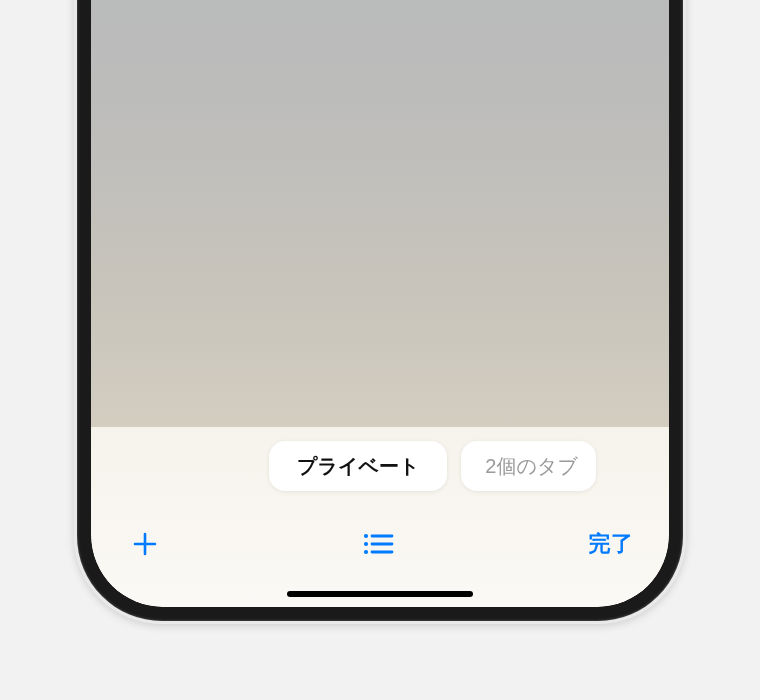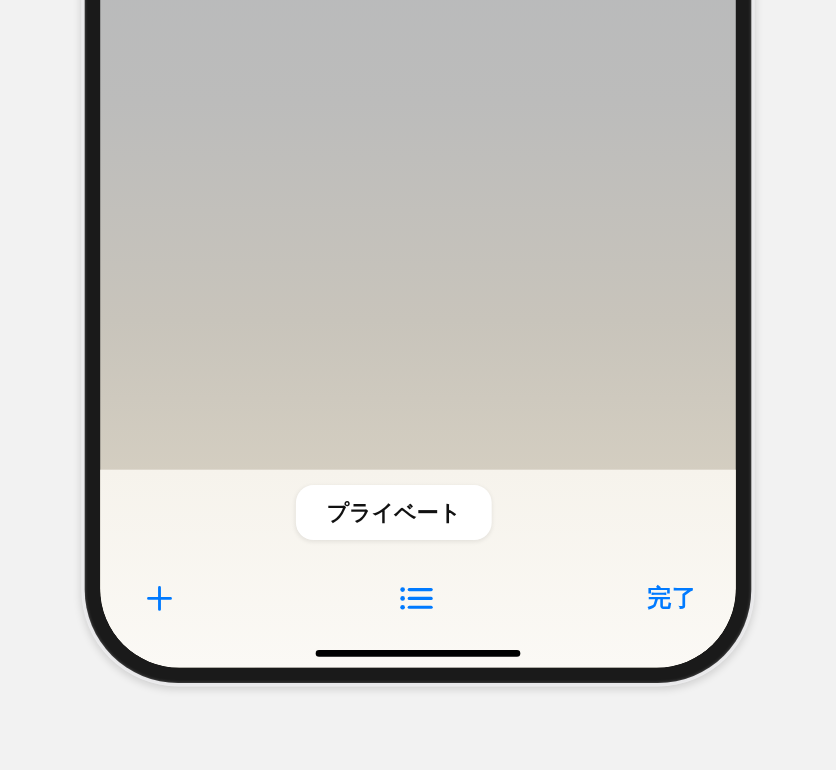--- a/index.html
+++ b/index.html
@@ -146,20 +146,23 @@
     <div class="phone-frame">
       <div class="phone-inner">
         <div class="screen">
 
           <div class="bottom-panel">
 
             <div class="tab-groups-row">
               <div class="pill">
                 <span>プライベート</span>
               </div>
+              <div class="pill secondary">
+                <span>2個のタブ</span>
+              </div>
             </div>
 
             <div class="toolbar">
               <div class="toolbar-btn">
                 <span>
                   <svg width="28" height="28" viewBox="0 0 28 28">
                     <path d="M14 4 V24 M4 14 H24" stroke="#007aff" stroke-width="2.6" stroke-linecap="round"></path>
                   </svg>
                 </span>
               </div>

